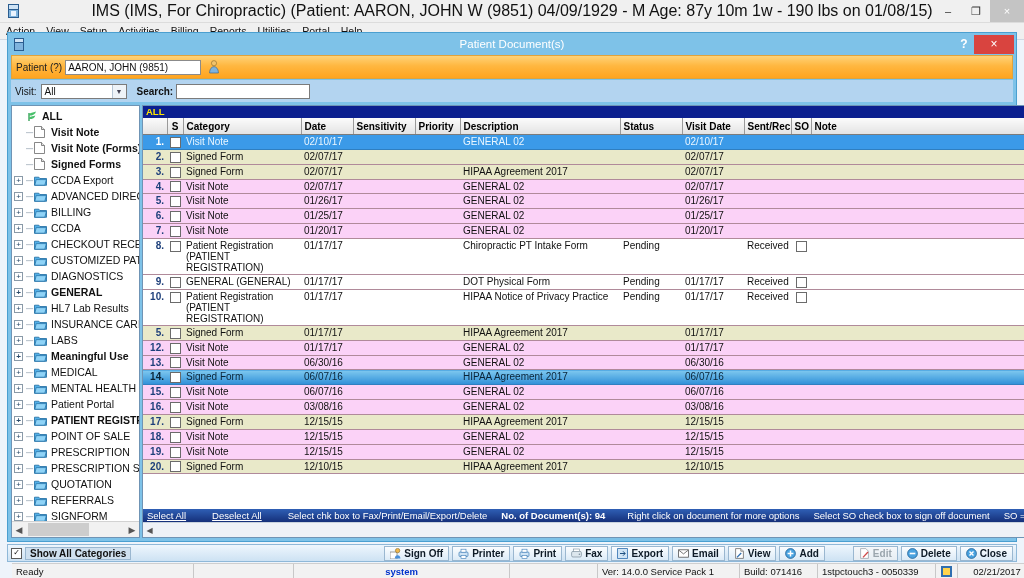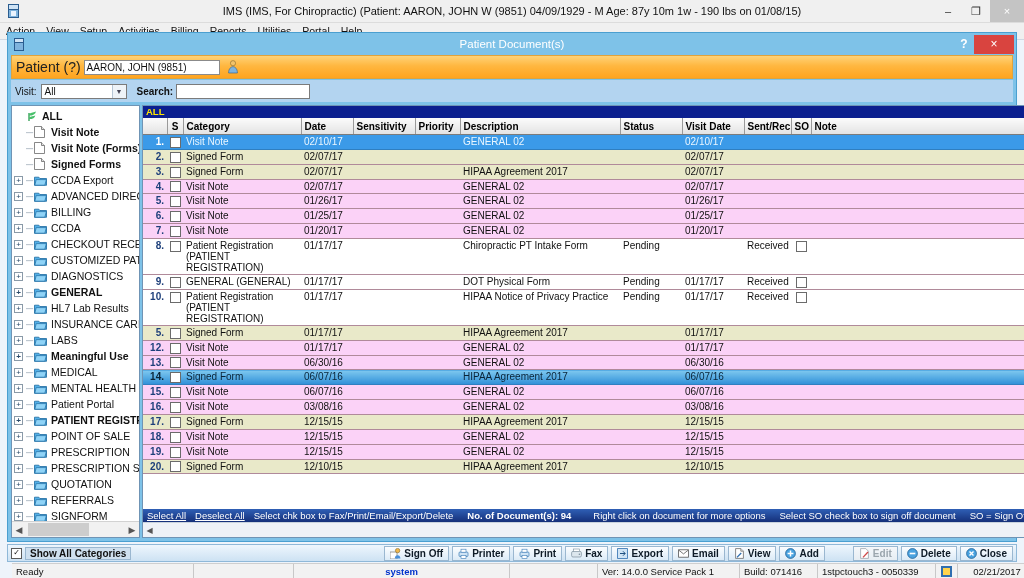--- a/index.html
+++ b/index.html
@@ -12,21 +12,21 @@
   }
   .app{position:relative;width:1024px;height:578px;background:#eef4fb;}
 
   
   .titlebar{
     height:22px;background:#f0f0f0;border-bottom:1px solid #dcdcdc;
     display:flex;align-items:center;position:relative;
   }
   .tb-ico{width:18px;height:16px;margin-left:4px;display:flex;align-items:center;justify-content:center;}
   .tb-title{
-    position:absolute;left:0;right:0;text-align:center;font-size:11px;color:#111;
+    position:absolute;left:0;right:0;text-align:center;font-size:16px;color:#111;
     pointer-events:none;white-space:nowrap;
   }
   .tb-btns{margin-left:auto;display:flex;height:22px;}
   .tb-btn{width:28px;height:22px;display:flex;align-items:center;justify-content:center;font-size:11px;color:#333;}
   .tb-btn.close{background:#c4c4c4;color:#fff;width:34px;}
 
   
   .menubar{height:16px;background:#f0f0f0;display:flex;align-items:center;padding-left:6px;border-bottom:1px solid #cfd8e3;}
   .menubar span{font-size:10.5px;color:#111;margin-right:11px;white-space:nowrap;}
 
@@ -44,21 +44,21 @@
   .child-btns{margin-left:auto;display:flex;align-items:center;height:22px;padding-right:2px;}
   .qmark{width:20px;text-align:center;color:#fff;font-size:12px;font-weight:bold;}
   .xbtn{width:40px;height:19px;background:#d9443f;color:#fff;display:flex;align-items:center;justify-content:center;font-size:12px;}
 
   
   .patstrip{
     height:24px;margin:0 3px;
     background:linear-gradient(to bottom,#ffd277,#ffb740 45%,#ffa41f);
     border:1px solid #e0a33c;display:flex;align-items:center;padding-left:4px;box-sizing:border-box;
   }
-  .patlbl{font-size:14px;color:#222;margin-right:3px;white-space:nowrap;}
+  .patlbl{font-size:10px;color:#222;margin-right:3px;white-space:nowrap;}
   .patbox{
     width:136px;height:15px;background:#fff;border:1px solid #8b8b8b;
     font-size:10px;color:#111;padding:0 2px;box-sizing:border-box;line-height:14px;
     white-space:nowrap;overflow:hidden;
   }
   .paticon{width:14px;height:16px;margin-left:6px;display:flex;align-items:center;justify-content:center;}
 
   
   .visitstrip{
     height:22px;margin:1px 3px 0 3px;background:#b3d4f0;display:flex;align-items:center;padding-left:4px;box-sizing:border-box;
@@ -126,21 +126,21 @@
   tr.r-blue td.num{color:#ffffff;}
   tr.r-blue2 td.num{color:#0a2438;margin-left:14px;}
   td.chk{width:14px;text-align:center;padding-top:2px;}
   .cbx{display:inline-block;width:9px;height:9px;border:1px solid #6b6b6b;background:#fff;vertical-align:middle;}
 
   
   .ginfo{
     height:13px;background:linear-gradient(to bottom,#2f5fb5,#15307a);color:#fff;font-size:9.5px;
     display:flex;align-items:center;padding-left:4px;white-space:nowrap;
   }
-  .ginfo u{margin-right:9px;cursor:pointer;}
+  .ginfo u{margin-right:26px;cursor:pointer;}
   .ginfo .txt{margin-right:14px;}
   .ginfo .bld{font-weight:bold;margin-right:22px;}
   .ghs{height:14px;background:#eef2f7;border-top:1px solid #c9d3dd;display:flex;align-items:center;}
   .ghs .a{width:13px;text-align:center;font-size:8px;color:#555;}
 
   
   .btmwrap{position:absolute;left:7px;top:544px;width:1010px;height:18px;}
   .btmbar{
     height:18px;background:linear-gradient(to bottom,#eef6fd,#cde2f3);
     border:1px solid #8fb8d8;box-sizing:border-box;display:flex;align-items:center;padding:0 3px;

